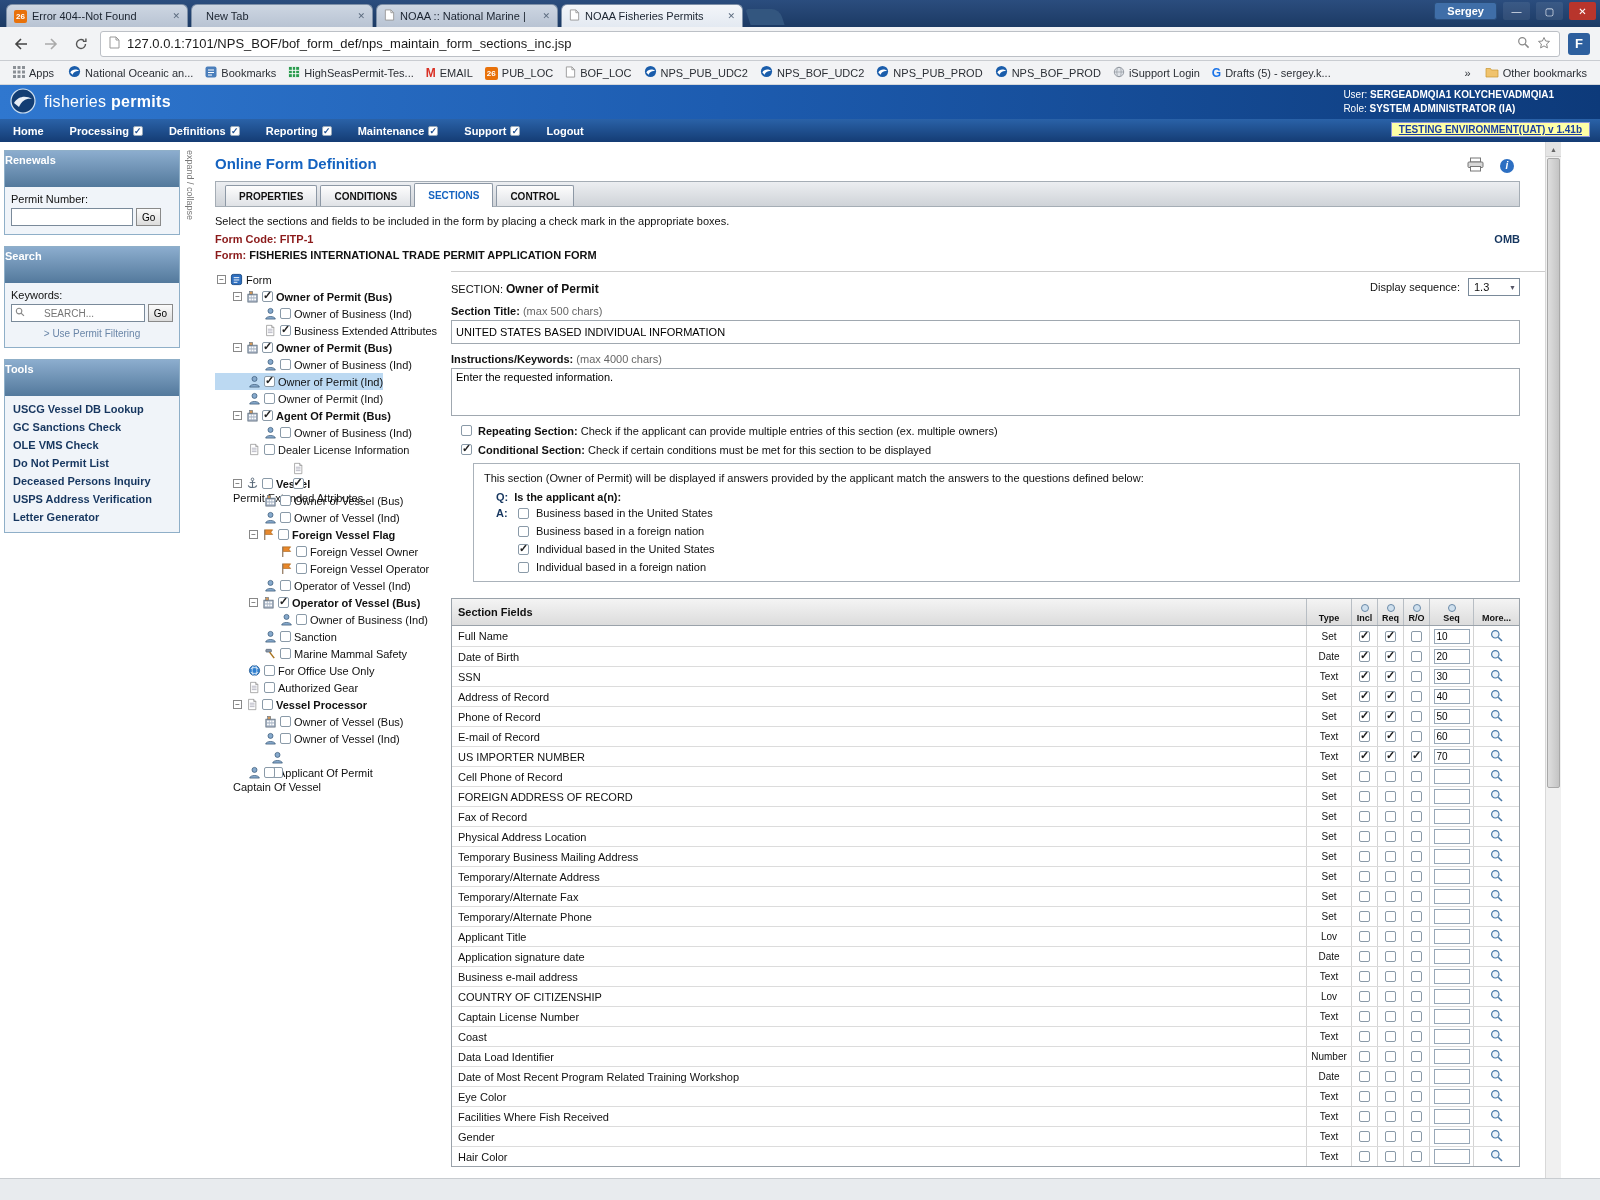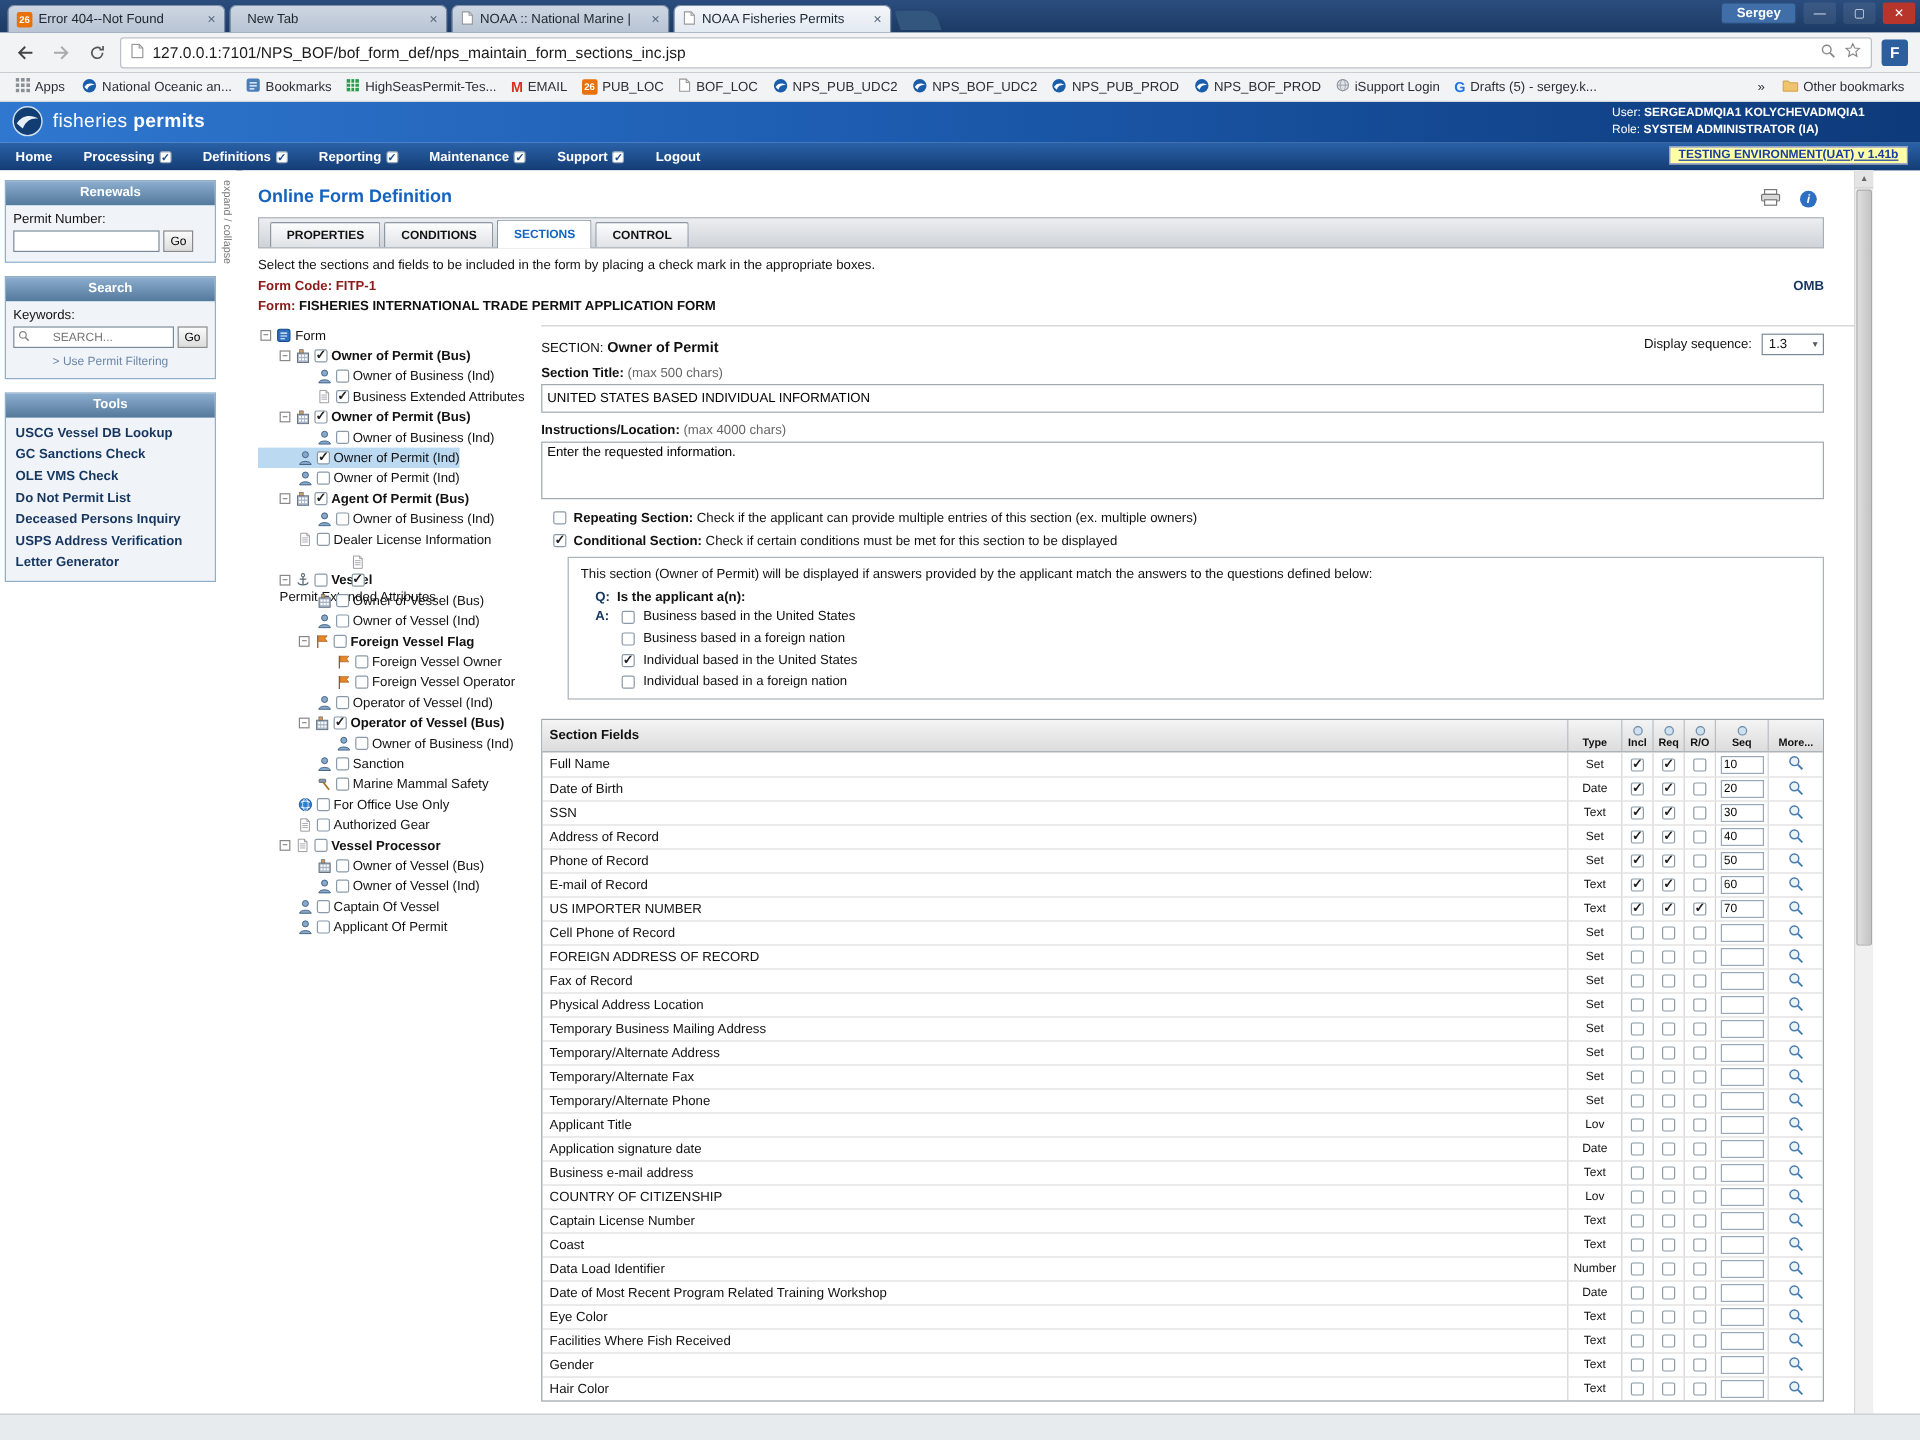--- a/index.html
+++ b/index.html
@@ -39,21 +39,21 @@
 .hdr-user{position:absolute;right:46px;top:3px;text-align:left;color:#fff;font-size:10px;line-height:14px}
 .hdr-user b{font-weight:bold}
 .navbar{height:23px;background:linear-gradient(#2a62a8,#143c74);display:flex;align-items:center;width:1600px;position:relative}
 .navitem{color:#fff;font-weight:bold;font-size:11px;padding:0 13px;display:flex;align-items:center;gap:4px}
 .navchk{width:10px;height:10px;background:#fff;border:1px solid #9ab;color:#1d4e8f;font-size:9px;font-weight:bold;display:inline-flex;align-items:center;justify-content:center;border-radius:2px}
 .envbadge{position:absolute;right:10px;top:3px;background:#ffffa6;border:1px solid #8a93d8;color:#1a3e9e;font-size:10px;font-weight:bold;text-decoration:underline;padding:1px 7px}
 
 
 .sidebar{position:absolute;left:0;top:142px;width:184px;height:1058px;background:#fff;padding-top:8px}
 .sbox{margin:0 4px 11px 4px;border:1px solid #8fafc8;background:#f0f4f9}
-.sbox-h{height:20px;line-height:18px;text-align:center;color:#fff;font-weight:bold;font-size:11px;background:linear-gradient(#8cadce,#53799c)}
+.sbox-h{height:36px;line-height:18px;color:#fff;font-weight:bold;font-size:11px;background:linear-gradient(#8cadce,#53799c)}
 .sbox-b{padding:6px 6px 8px 6px}
 .inrow{display:flex;align-items:center;gap:3px;margin-top:3px}
 .tinput{height:18px;border:1px solid #7a8a9a;background:#fff;font-size:11px;padding:0 3px;font-family:"Liberation Sans",sans-serif}
 .gobtn{height:18px;background:linear-gradient(#fbfbfb,#dcdcdc);border:1px solid #8a8a8a;font-size:10px;padding:0 5px}
 .searchwrap{display:flex;align-items:center;gap:19px;border:1px solid #7a8a9a;background:#fff;height:18px;padding:0 3px;flex:1}
 .searchwrap input{border:none;outline:none;width:86px;font-size:10px;color:#555;font-family:"Liberation Sans",sans-serif}
 .filterlink{display:block;text-align:center;color:#6a86a8;font-size:10px;margin-top:6px}
 .toollink{display:block;padding:3px 8px;color:#16365f;font-weight:bold;font-size:11px}
 .expandstrip{position:absolute;left:184px;top:142px;width:13px;height:1058px;background:#fff}
 .expandstrip span{writing-mode:vertical-rl;font-size:9px;color:#777;padding-top:8px;margin-left:1px;white-space:nowrap}
@@ -782,21 +782,21 @@
             <span class="exp-sp"></span>
             <span class="ticon">
               <svg width="13" height="13" viewBox="0 0 14 14">
                 <circle cx="7" cy="4.2" r="2.7" fill="#86a9cc" stroke="#3a5a7a" stroke-width="0.8"></circle>
                 <path d="M1.8 13 C2.2 9.3 11.8 9.3 12.2 13 Z" fill="#86a9cc" stroke="#3a5a7a" stroke-width="0.8"></path>
               </svg>
             </span>
             <span class="cb"></span>
             <span class="tlabel">Owner of Vessel (Ind)</span>
           </div>
-          <div class="tnode" style="padding-left: 18px;">
+          <div class="tnode" style="padding-left: 18px; flex-direction: column;">
             <span class="exp-sp"></span>
             <span class="ticon">
               <svg width="13" height="13" viewBox="0 0 14 14">
                 <circle cx="7" cy="4.2" r="2.7" fill="#86a9cc" stroke="#3a5a7a" stroke-width="0.8"></circle>
                 <path d="M1.8 13 C2.2 9.3 11.8 9.3 12.2 13 Z" fill="#86a9cc" stroke="#3a5a7a" stroke-width="0.8"></path>
               </svg>
             </span>
             <span class="cb"></span>
             <span class="tlabel">Captain Of Vessel</span>
           </div>
@@ -822,21 +822,21 @@
           <span class="selbox">
               <span>1.3</span>
               <span class="selarrow">▼</span>
             </span>
         </span>
       </div>
 
       <div class="lblrow"><b>Section Title:</b> <span class="hint">(max 500 chars)</span></div>
       <input class="fullinput" style="margin-top: 3px;" value="UNITED STATES BASED INDIVIDUAL INFORMATION">
 
-      <div class="lblrow"><b>Instructions/Location:</b> <span class="hint">(max 4000 chars)</span></div>
+      <div class="lblrow"><b>Instructions/Keywords:</b> <span class="hint">(max 4000 chars)</span></div>
       <textarea class="fulltext" style="margin-top: 3px;">Enter the requested information.</textarea>
 
       <div class="optrow">
         <span class="cb"></span>
         <span><b>Repeating Section:</b> <span>Check if the applicant can provide multiple entries of this section (ex. multiple owners)</span></span>
       </div>
       <div class="optrow">
         <span class="cb checked"></span>
         <span><b>Conditional Section:</b> <span>Check if certain conditions must be met for this section to be displayed</span></span>
       </div>

